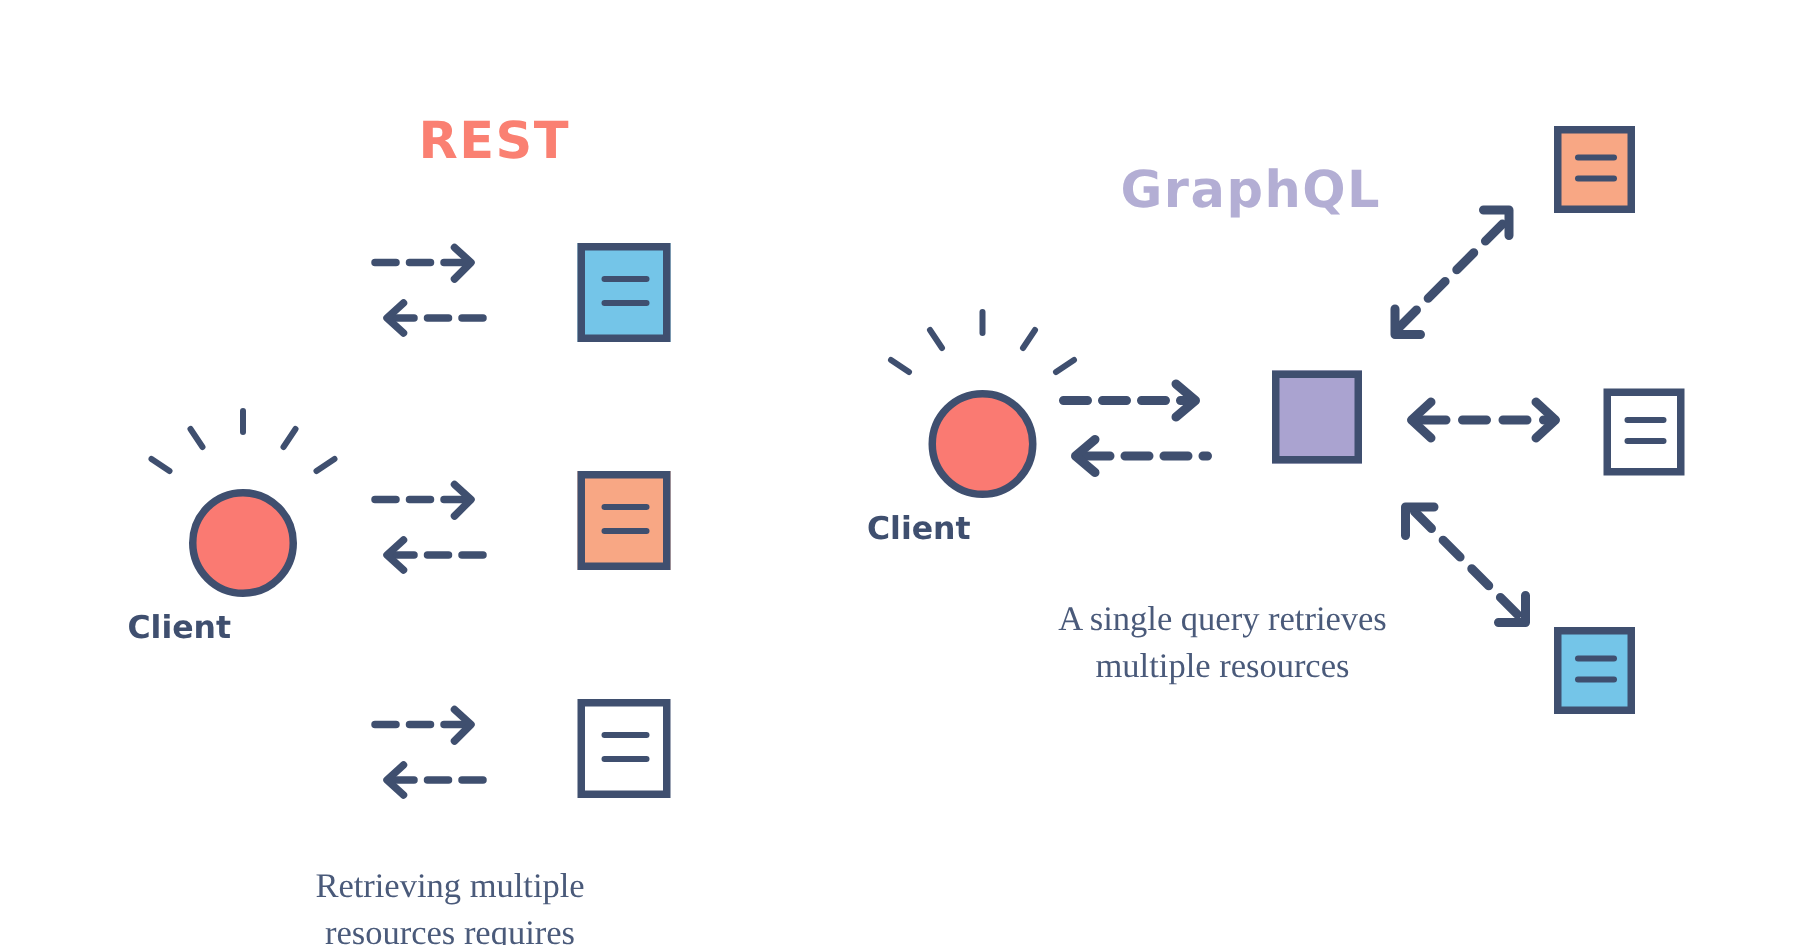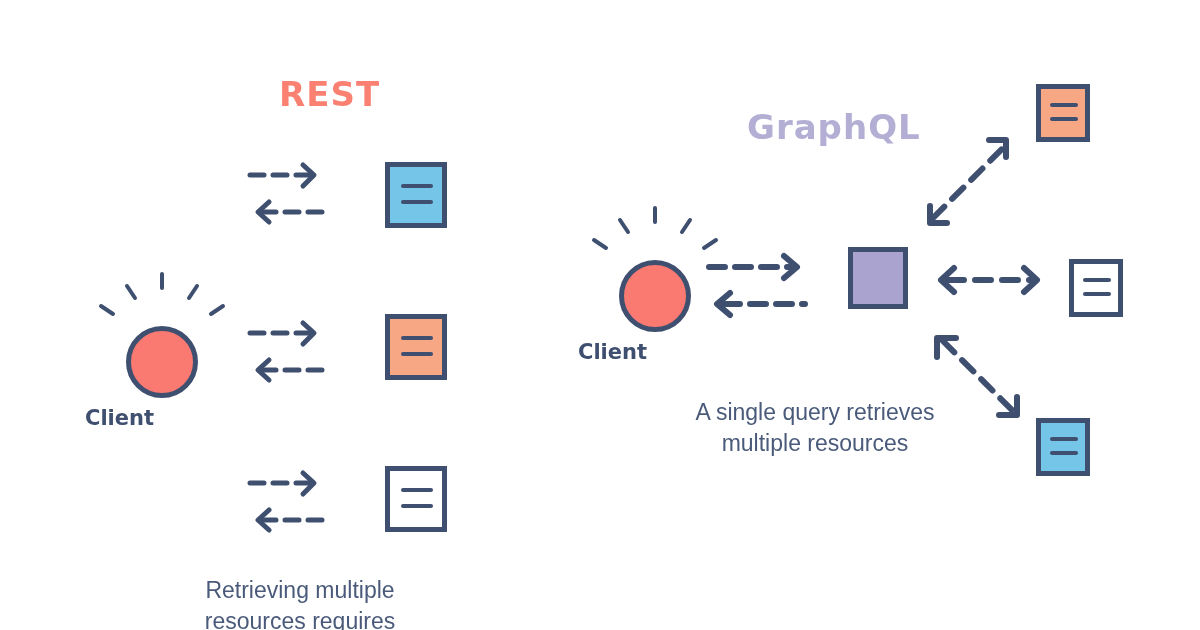--- a/index.html
+++ b/index.html
@@ -66,21 +66,21 @@
   .res-line {
     position: absolute;
     height: 4px;
     background: #3f4f6f;
     border-radius: 2px;
   }
 
   
   .caption {
     position: absolute;
-    font-family: Liberation Sans, sans-serif;
+    font-family: Liberation Serif, serif;
     font-size: 23px;
     line-height: 31px;
     color: #4a5a7a;
     text-align: center;
     white-space: pre-line;
   }
 
   svg { display: block; overflow: visible; }
 </style>
 </head>

